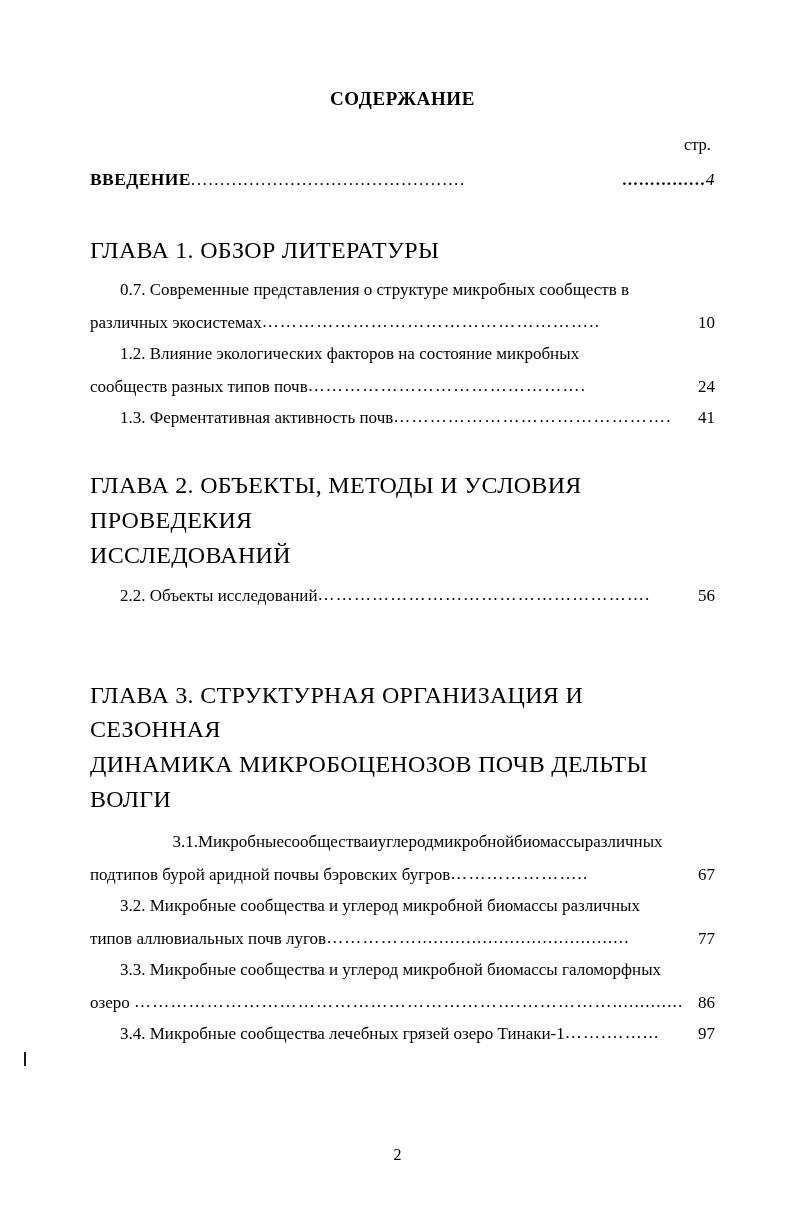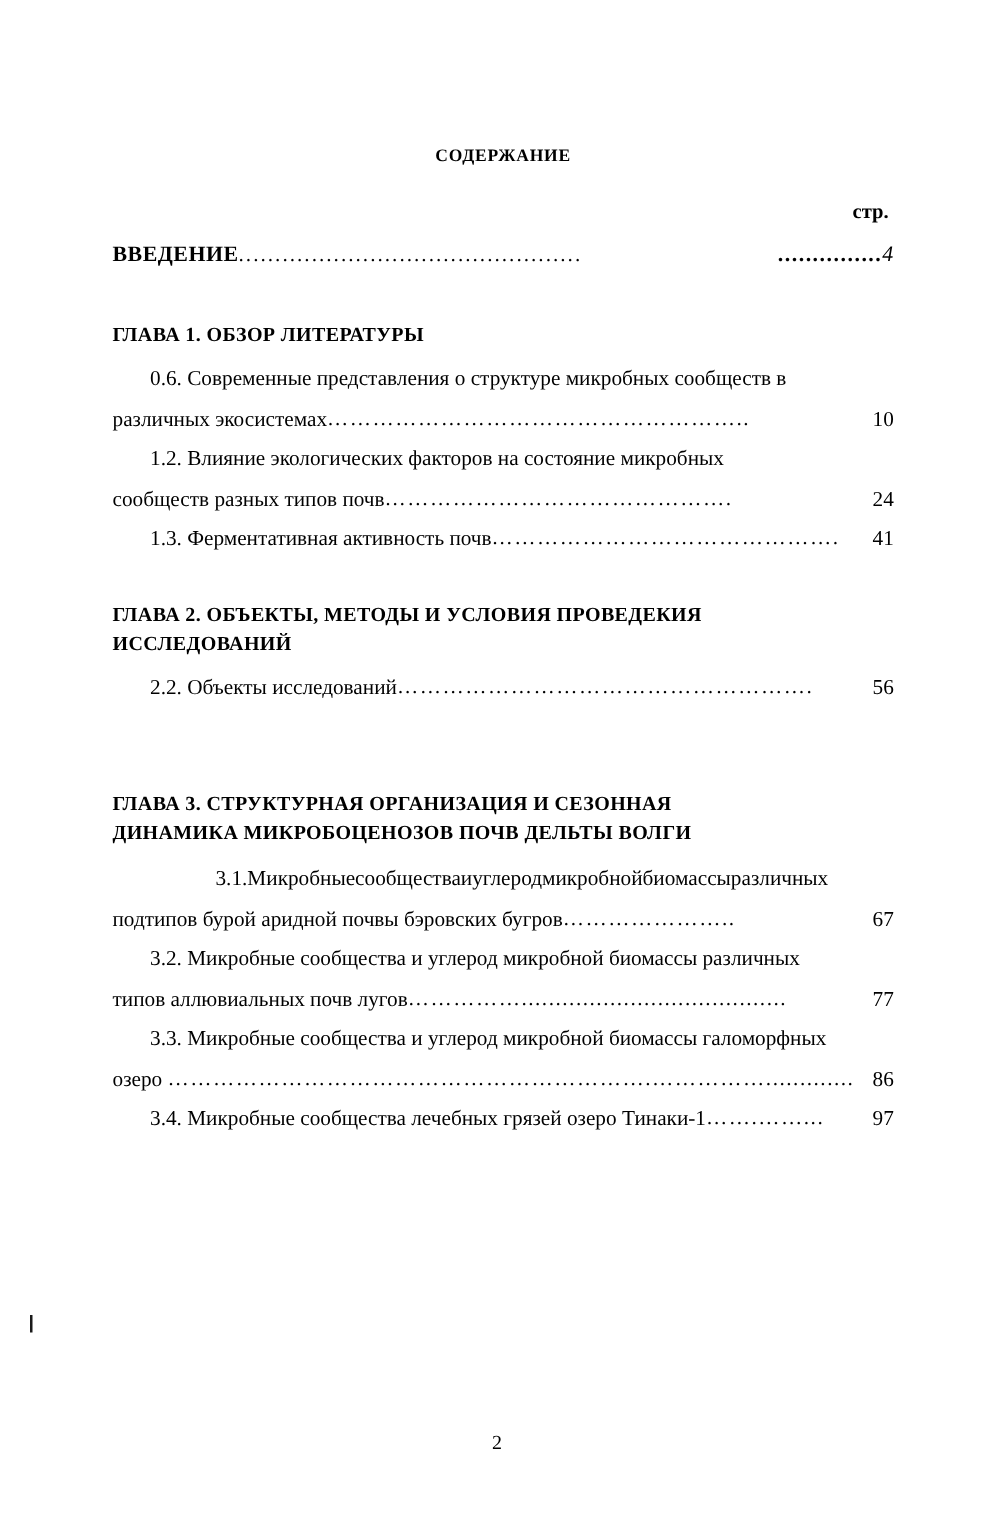--- a/index.html
+++ b/index.html
@@ -24,34 +24,33 @@
     position: absolute;
     left: 90px;
     top: 0;
     width: 625px;
   }
 
   
   .doc-title {
     text-align: center;
     font-weight: bold;
-    font-size: 14px;
+    font-size: 19px;
     letter-spacing: 0.6px;
     margin: 0;
-    padding-top: 118px;
+    padding-top: 88px;
   }
 
   
   .pages-label {
     text-align: right;
     font-size: 16.5px;
     margin: 0;
     padding-top: 25px;
     padding-right: 4px;
-    font-weight: bold;
   }
 
   
   .entry {
     font-size: 17px;
     line-height: 1.0;
     margin: 0;
   }
 
   .row {
@@ -82,22 +81,22 @@
     font-weight: bold;
     font-size: 17.5px;
     letter-spacing: 0.4px;
     margin-top: 16px;
   }
   .intro .lead { letter-spacing: 1.6px; font-weight: normal; }
   .intro .pg { font-weight: normal; font-style: italic; }
 
   
   .chapter {
-    font-weight: bold;
-    font-size: 16px;
+    font-weight: normal;
+    font-size: 24px;
     letter-spacing: 0.3px;
     line-height: 1.45;
     margin: 0;
   }
   .ch1 { margin-top: 44px; }
   .ch2 { margin-top: 42px; }
   .ch3 { margin-top: 60px; }
 
   
   .sub {
@@ -159,21 +158,21 @@
         <span class="txt">ВВЕДЕНИЕ</span>
         <span class="lead">...............................................</span>
         <span class="txt gap-small">...............</span>
         <span class="pg">4</span>
       </div>
     </div>
 
     <div class="chapter ch1">ГЛАВА 1. ОБЗОР ЛИТЕРАТУРЫ</div>
 
     <div class="entry sub">
-      <span>0.6. Современные представления о структуре микробных сообществ в</span>
+      <span>0.7. Современные представления о структуре микробных сообществ в</span>
     </div>
     <div class="entry sub-line2">
       <div class="row">
         <span class="txt">различных экосистемах</span>
         <span class="lead">………………………………………………..</span>
         <span class="pg">10</span>
       </div>
     </div>
 
     <div class="entry sub">

